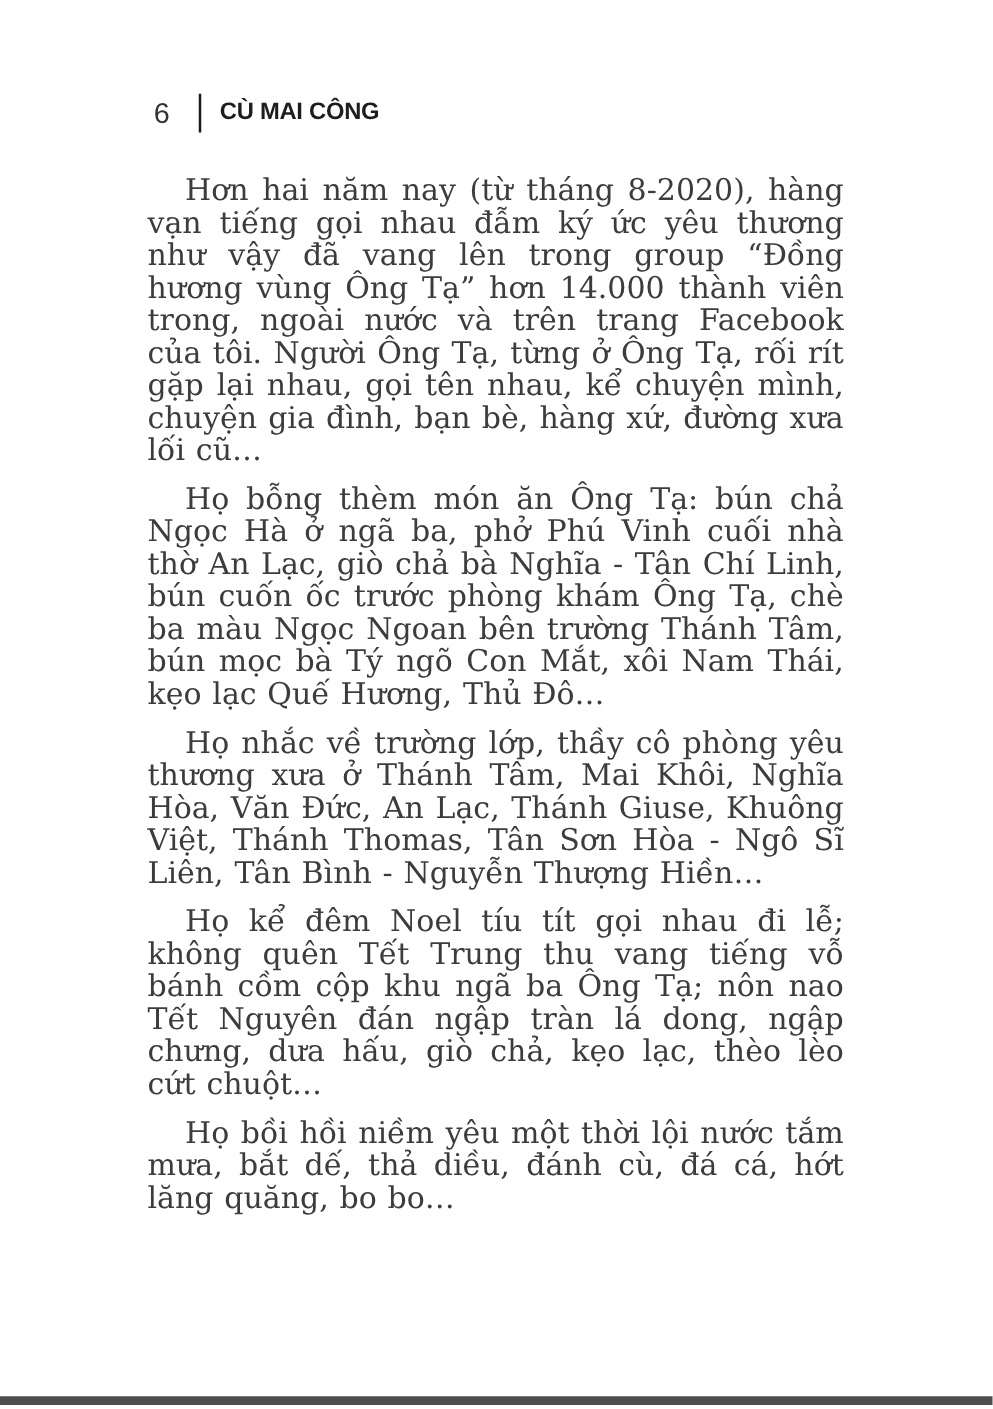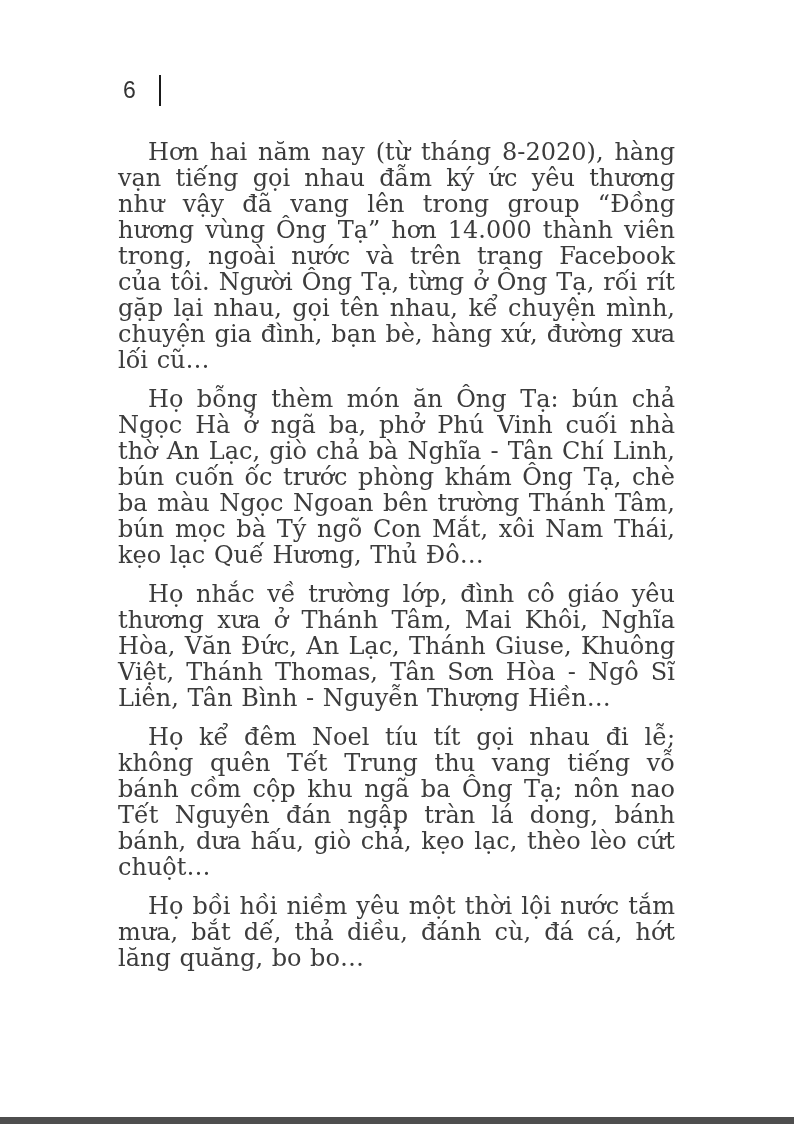--- a/index.html
+++ b/index.html
@@ -69,25 +69,26 @@
   }
 </style>
 </head>
 <body>
 
 <div class="page">
 
   <div class="running-header">
     <span class="page-number">6</span>
     <span class="header-divider"></span>
+    <span class="running-head-title">CÙ MAI CÔNG</span>
   </div>
 
   <div class="text-block">
     <p>Hơn hai năm nay (từ tháng 8-2020), hàng vạn tiếng gọi nhau đẫm ký ức yêu thương như vậy đã vang lên trong group “Đồng hương vùng Ông Tạ” hơn 14.000 thành viên trong, ngoài nước và trên trang Facebook của tôi. Người Ông Tạ, từng ở Ông Tạ, rối rít gặp lại nhau, gọi tên nhau, kể chuyện mình, chuyện gia đình, bạn bè, hàng xứ, đường xưa lối cũ…</p>
     <p>Họ bỗng thèm món ăn Ông Tạ: bún chả Ngọc Hà ở ngã ba, phở Phú Vinh cuối nhà thờ An Lạc, giò chả bà Nghĩa - Tân Chí Linh, bún cuốn ốc trước phòng khám Ông Tạ, chè ba màu Ngọc Ngoan bên trường Thánh Tâm, bún mọc bà Tý ngõ Con Mắt, xôi Nam Thái, kẹo lạc Quế Hương, Thủ Đô…</p>
-    <p>Họ nhắc về trường lớp, đình cô giáo yêu thương xưa ở Thánh Tâm, Mai Khôi, Nghĩa Hòa, Văn Đức, An Lạc, Thánh Giuse, Khuông Việt, Thánh Thomas, Tân Sơn Hòa - Ngô Sĩ Liên, Tân Bình - Nguyễn Thượng Hiền…</p>
-    <p>Họ kể đêm Noel tíu tít gọi nhau đi lễ; không quên Tết Trung thu vang tiếng vỗ bánh cồm cộp khu ngã ba Ông Tạ; nôn nao Tết Nguyên đán ngập tràn lá dong, bánh bánh, dưa hấu, giò chả, kẹo lạc, thèo lèo cứt chuột…</p>
+    <p>Họ nhắc về trường lớp, thầy cô phòng yêu thương xưa ở Thánh Tâm, Mai Khôi, Nghĩa Hòa, Văn Đức, An Lạc, Thánh Giuse, Khuông Việt, Thánh Thomas, Tân Sơn Hòa - Ngô Sĩ Liên, Tân Bình - Nguyễn Thượng Hiền…</p>
+    <p>Họ kể đêm Noel tíu tít gọi nhau đi lễ; không quên Tết Trung thu vang tiếng vỗ bánh cồm cộp khu ngã ba Ông Tạ; nôn nao Tết Nguyên đán ngập tràn lá dong, ngập chưng, dưa hấu, giò chả, kẹo lạc, thèo lèo cứt chuột…</p>
     <p>Họ bồi hồi niềm yêu một thời lội nước tắm mưa, bắt dế, thả diều, đánh cù, đá cá, hớt lăng quăng, bo bo…</p>
   </div>
 
   <div class="footer-bar"></div>
 
 </div>
 
 </body></html>

